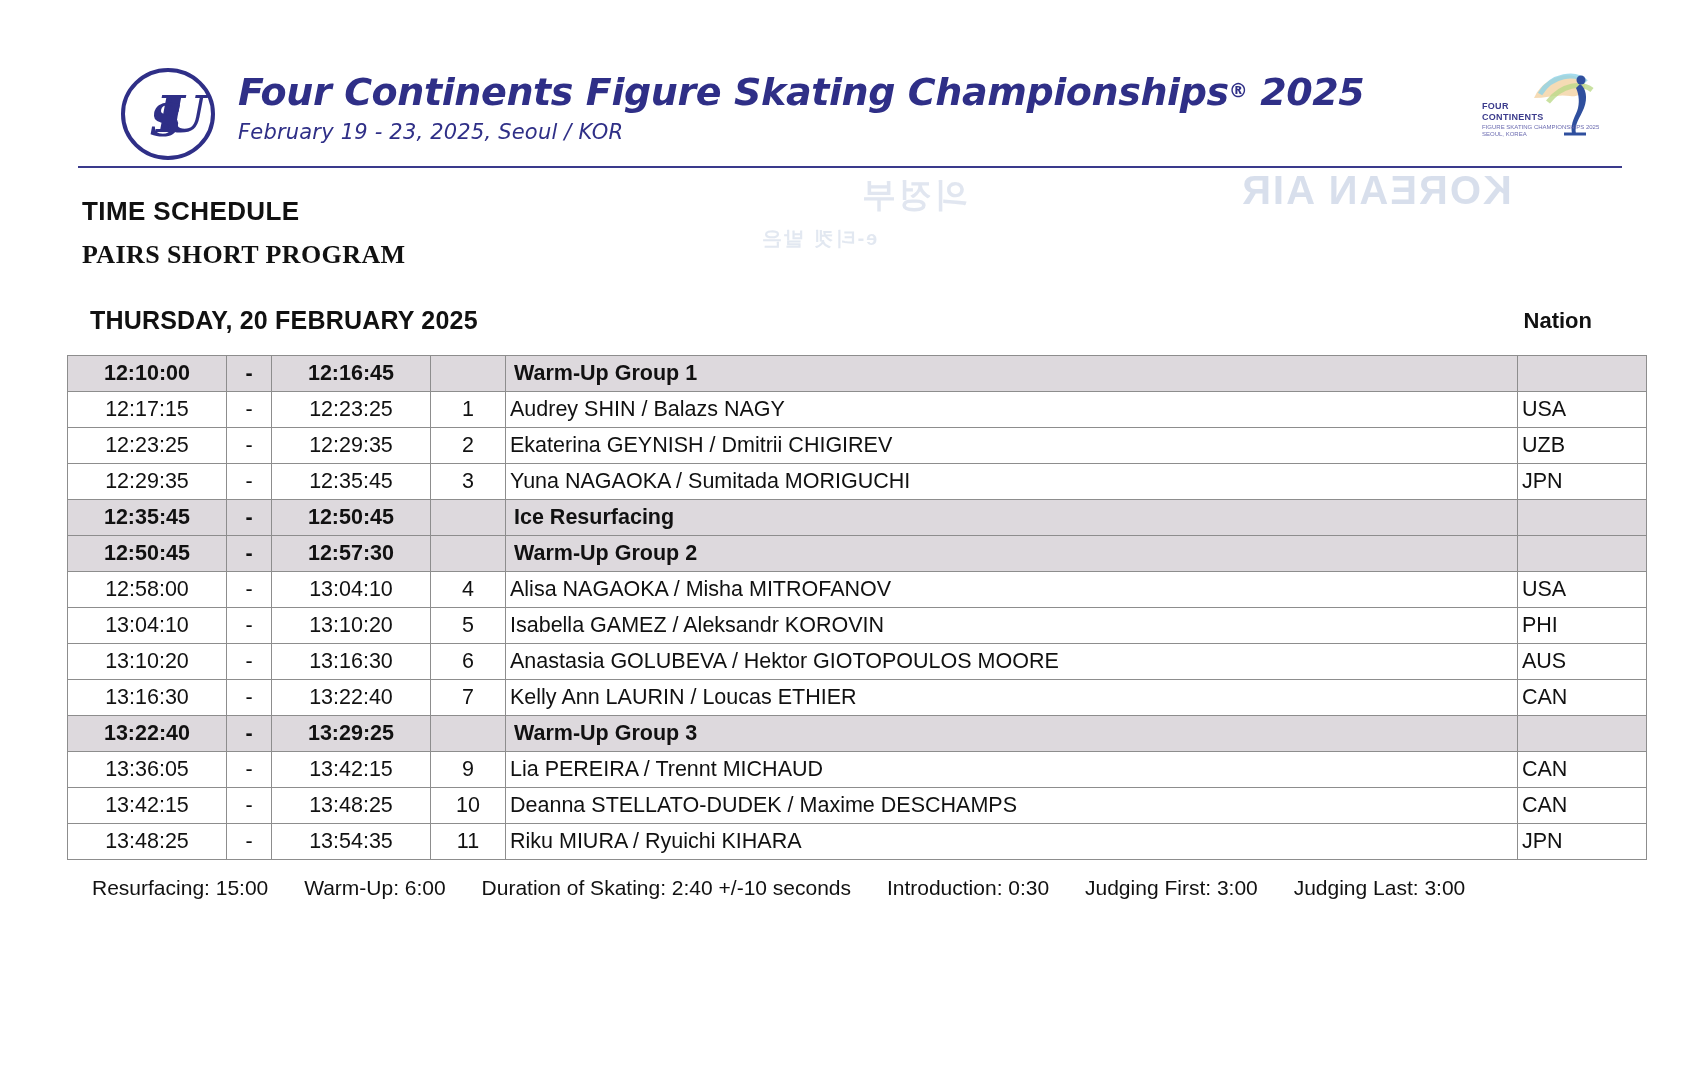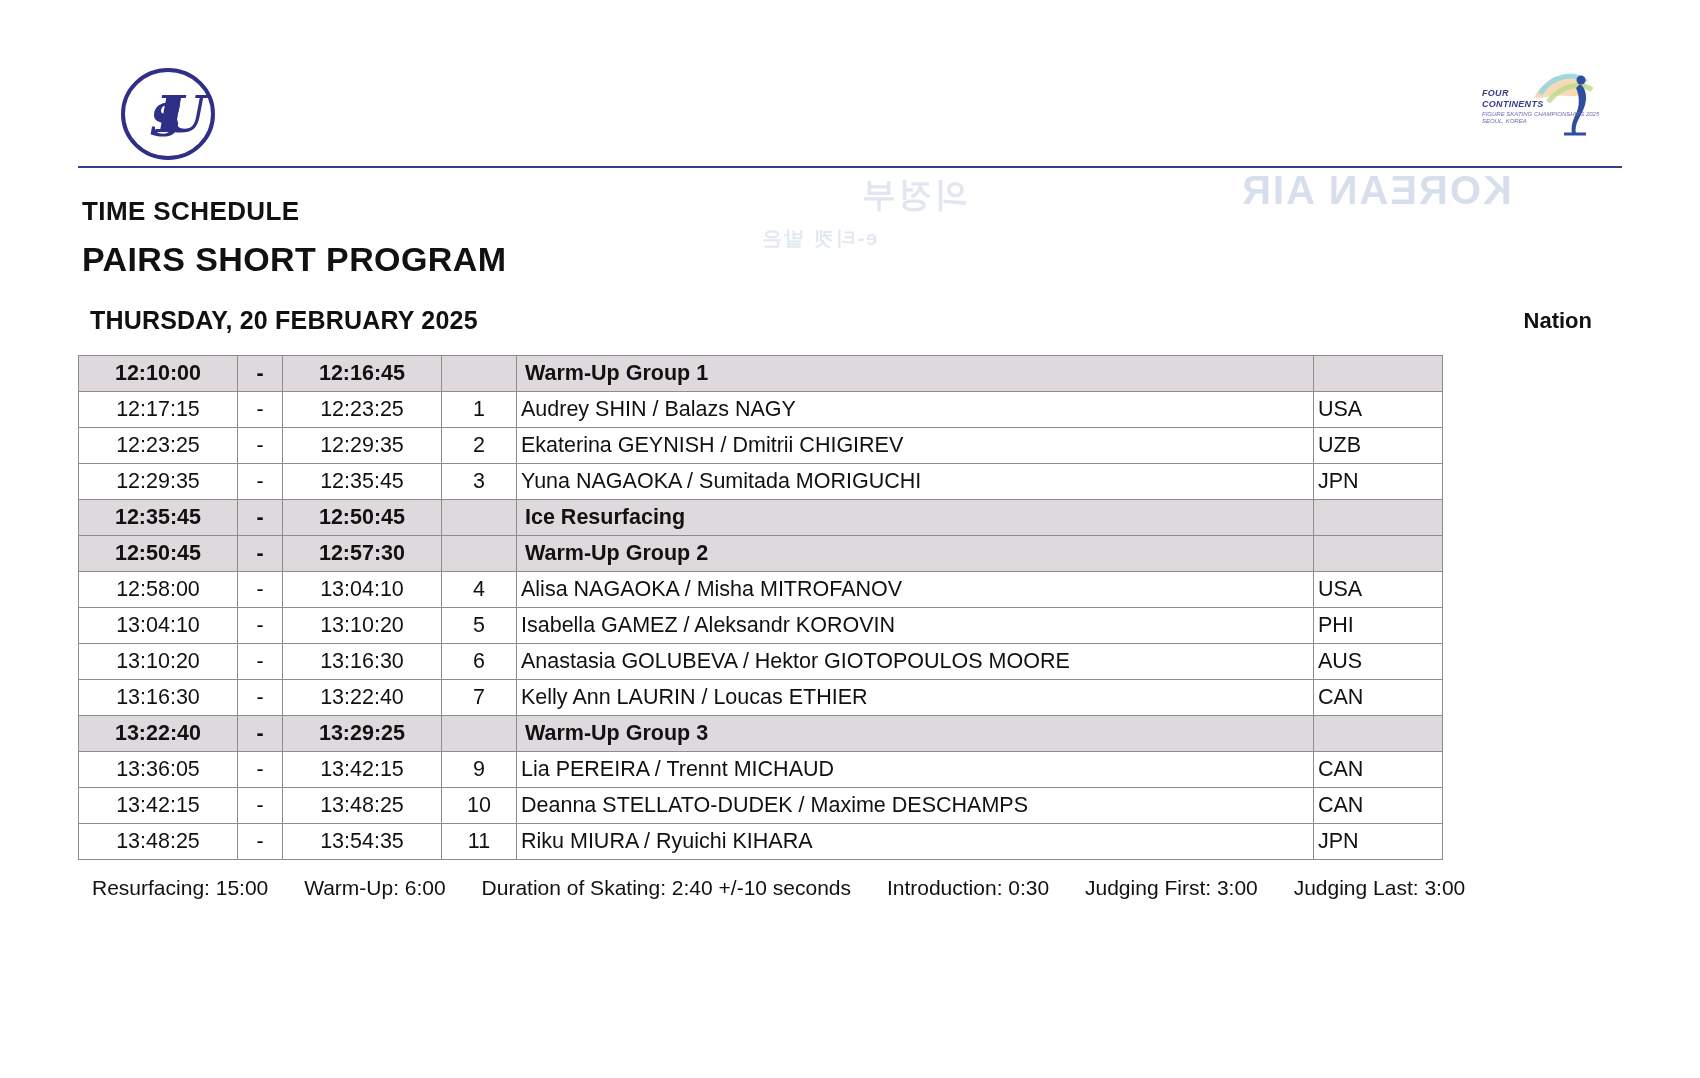--- a/index.html
+++ b/index.html
@@ -91,69 +91,69 @@
   .emblem {
     position: absolute;
     right: 14px;
     top: 6px;
     width: 130px;
     height: 96px;
   }
   .emblem-text {
     position: absolute;
     left: 4px;
-    top: 20px;
+    top: 33px;
     font-size: 9px;
     font-weight: bold;
     color: #3b3b8c;
     line-height: 1.25;
     letter-spacing: .3px;
-    font-style: italic;
   }
   .emblem-text .small { font-size: 6px; font-weight: normal; color:#6b6bb0; letter-spacing:0; }
 
   
   .doc-head {
     position: absolute;
     left: 82px;
     top: 196px;
     font-weight: bold;
     font-size: 26px;
     letter-spacing: .4px;
   }
   .doc-head2 {
     position: absolute;
     left: 82px;
     top: 240px;
     font-weight: bold;
-    font-size: 34px;
+    font-size: 26px;
     letter-spacing: .4px;
+    font-family: Liberation Serif, serif;
   }
   .day-line {
     position: absolute;
     left: 90px;
     top: 306px;
     font-weight: bold;
     font-size: 25px;
     letter-spacing: .2px;
   }
   .nation-head {
     position: absolute;
     right: 108px;
     top: 308px;
     font-weight: bold;
     font-size: 22px;
   }
 
   
   .sched {
     position: absolute;
-    left: 78px;
+    left: 67px;
     top: 355px;
-    width: 1365px;
+    width: 1580px;
     border-collapse: collapse;
     font-size: 21.5px;
     background: #fff;
   }
   .sched td {
     border: 1px solid #8d8d8d;
     height: 35px;
     padding: 0 4px;
     white-space: nowrap;
   }
@@ -197,20 +197,27 @@
 
     <div class="isu-logo">
       <svg width="96" height="96" viewBox="0 0 96 96">
         <ellipse cx="48" cy="48" rx="45" ry="44" fill="none" stroke="#2f2f87" stroke-width="4"></ellipse>
         <text x="48" y="66" text-anchor="middle" font-family="DejaVu Serif, serif" font-size="50" font-weight="bold" font-style="italic" fill="#2f2f87">I</text>
         <text x="48" y="66" text-anchor="middle" font-family="DejaVu Serif, serif" font-size="50" font-weight="bold" font-style="italic" fill="#2f2f87" dx="16">U</text>
         <text x="48" y="70" text-anchor="middle" font-family="DejaVu Serif, serif" font-size="44" font-weight="bold" font-style="italic" fill="#2f2f87" dx="-2">S</text>
       </svg>
     </div>
 
+    <div class="title-block">
+      <div class="main-title">
+        <span>Four Continents Figure Skating Championships</span><span class="reg">®</span>
+        <span>2025</span>
+      </div>
+      <div class="sub-title">February 19 - 23, 2025, Seoul / KOR</div>
+    </div>
 
     <div class="emblem">
       <svg width="130" height="96" viewBox="0 0 130 96">
         <path d="M56 30 C66 8, 92 2, 104 12 C112 19, 104 30, 92 28 C80 26, 68 30, 56 30 Z" fill="#f3d5a8" opacity=".85"></path>
         <path d="M62 26 C74 6, 98 4, 108 14" fill="none" stroke="#8fd3e8" stroke-width="5" opacity=".8"></path>
         <path d="M70 34 C84 16, 104 14, 114 22" fill="none" stroke="#bcd98a" stroke-width="5" opacity=".8"></path>
         <path d="M102 16 C108 20, 110 30, 106 40 C102 50, 96 56, 98 66 L94 66 C92 54, 98 48, 100 40 C102 32, 100 24, 98 20 Z" fill="#2f4f9e"></path>
         <circle cx="103" cy="12" r="4.5" fill="#2f4f9e"></circle>
         <path d="M86 66 h22" stroke="#2f4f9e" stroke-width="3"></path>
       </svg>

